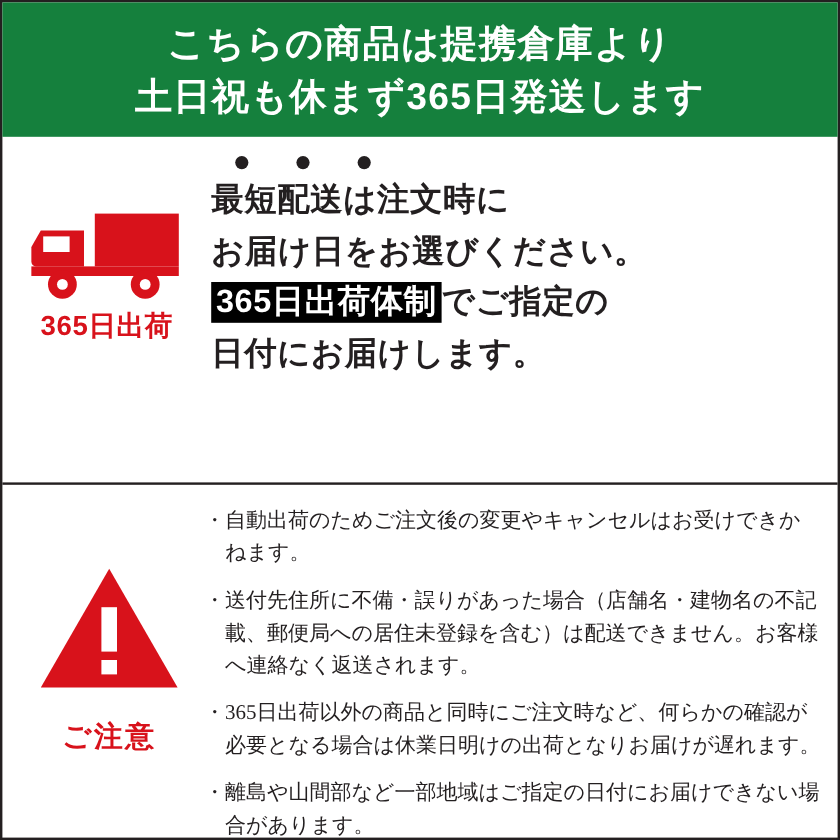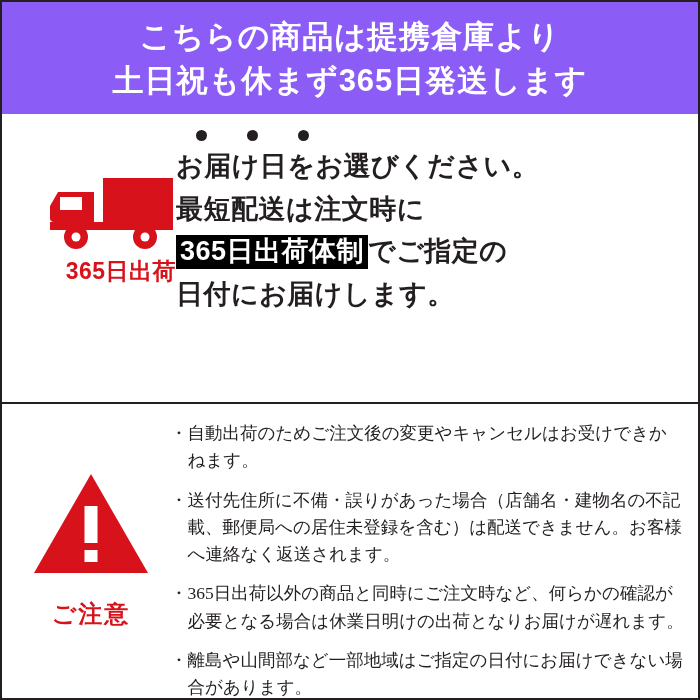--- a/index.html
+++ b/index.html
@@ -15,21 +15,21 @@
   }
   .banner {
     width: 700px; height: 700px;
     display: flex;
     flex-direction: column;
     border: 2px solid #231f20;
   }
 
   
   .header {
-    background: #8b5cf6;
+    background: #15803d;
     color: #ffffff;
     flex: 0 0 112px;
     display: flex;
     flex-direction: column;
     align-items: center;
     justify-content: center;
     padding-top: 2px;
   }
   .header-line {
     font-size: 31px;
@@ -49,21 +49,21 @@
   .mid-body {
     flex: 1 1 auto;
     display: flex;
     align-items: flex-start;
     padding: 14px 0 0 0;
   }
   .truck-block {
     flex: 0 0 174px;
     display: flex;
     flex-direction: column;
-    align-items: flex-end;
+    align-items: center;
     padding-top: 44px;
   }
   .truck-svg { display: block; }
   .truck-caption {
     margin-top: 6px;
     color: #d8121b;
     font-size: 23px;
     font-weight: bold;
     letter-spacing: 0.5px;
   }
@@ -180,22 +180,22 @@
         </span>
         <div class="truck-caption">365日出荷</div>
       </div>
 
       <div class="mid-text">
         <div class="dots">
           <span class="dot"></span>
           <span class="dot"></span>
           <span class="dot"></span>
         </div>
+        <div class="mid-line">最短配送は注文時に</div>
         <div class="mid-line">お届け日をお選びください。</div>
-        <div class="mid-line">最短配送は注文時に</div>
         <div class="mid-line"><span class="hl">365日出荷体制</span><span>でご指定の</span></div>
         <div class="mid-line">日付にお届けします。</div>
       </div>
 
     </div>
   </div>
 
   <div class="caution">
     <div class="caution-left">
       <div class="tri-wrap">

